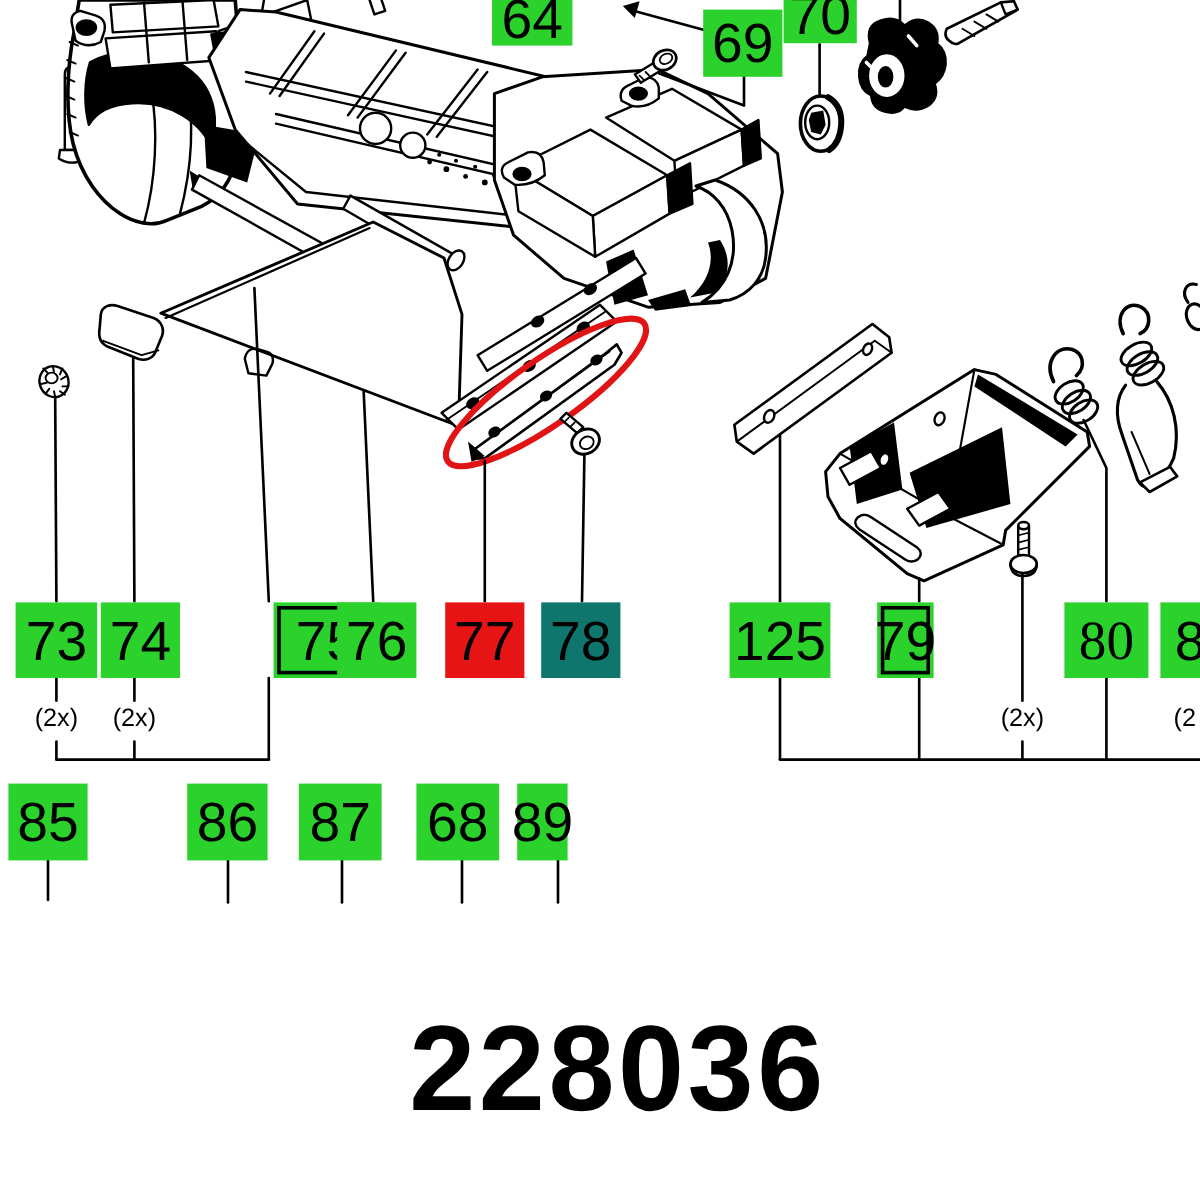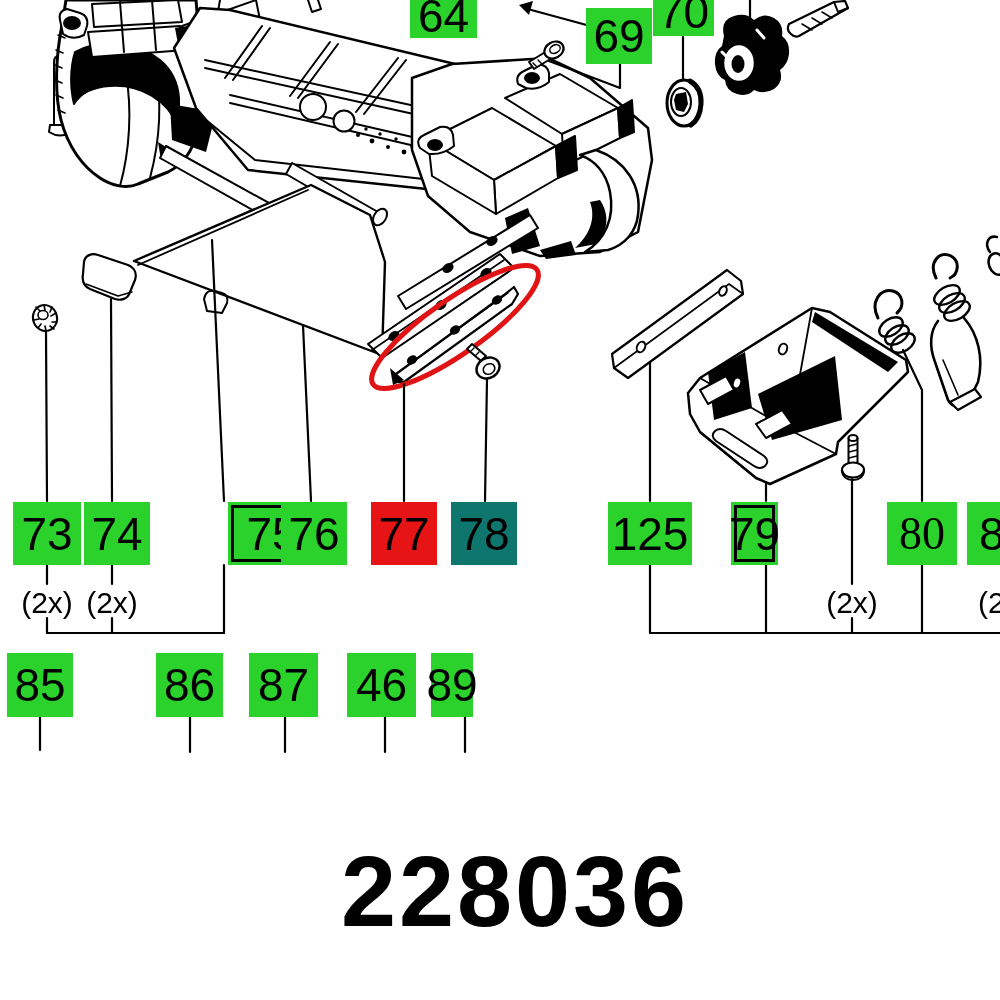--- a/index.html
+++ b/index.html
@@ -8,21 +8,21 @@
     overflow:hidden;font-family:"Liberation Sans",sans-serif;
   }
   #art{position:absolute;left:0;top:0;z-index:1;}
   .plabel{
     position:absolute;z-index:2;display:flex;align-items:center;justify-content:center;
     font-size:46px;color:#000;letter-spacing:0px;line-height:1;
   }
   .plabel .inner{position:absolute;inset:3px;border:3px solid #000;pointer-events:none;}
   .plabel.clip-right{justify-content:flex-start;padding-left:12px;box-sizing:border-box;}
   .qty{
-    position:absolute;z-index:2;font-size:30px;color:#000;line-height:1;
+    position:absolute;z-index:2;font-size:21px;color:#000;line-height:1;
     white-space:nowrap;
   }
   .qty.centered{transform:translateX(-50%);}
   #part-number{
     position:absolute;left:300px;top:834px;width:430px;z-index:2;
     text-align:center;font-size:101px;font-weight:bold;letter-spacing:3px;color:#000;
     transform:scaleX(0.98);
   }
 </style>
 </head>
@@ -277,21 +277,21 @@
     <div class="plabel" style="left: 281px; top: 502px; width: 66px; height: 63px; background: rgb(43, 210, 43);">76</div>
     <div class="plabel" style="left: 371px; top: 502px; width: 66px; height: 63px; background: rgb(230, 20, 20);">77</div>
     <div class="plabel" style="left: 451px; top: 502px; width: 66px; height: 63px; background: #0f766e; text-align: right;">78</div>
     <div class="plabel" style="left: 608px; top: 502px; width: 84px; height: 63px; background: rgb(43, 210, 43);">125</div>
     <div class="plabel" style="left: 731px; top: 502px; width: 47px; height: 63px; background: rgb(43, 210, 43);">79<span class="inner"></span></div>
     <div class="plabel" style="left: 887px; top: 502px; width: 70px; height: 63px; background: rgb(43, 210, 43); font-family: Liberation Serif, serif;">80</div>
     <div class="plabel clip-right" style="left: 967px; top: 502px; width: 60px; height: 63px; background: rgb(43, 210, 43);">8</div>
     <div class="plabel" style="left: 7px; top: 653px; width: 66px; height: 64px; background: rgb(43, 210, 43); text-align: center;">85</div>
     <div class="plabel" style="left: 156px; top: 653px; width: 67px; height: 64px; background: rgb(43, 210, 43);">86</div>
     <div class="plabel" style="left: 249px; top: 653px; width: 69px; height: 64px; background: rgb(43, 210, 43);">87</div>
-    <div class="plabel" style="left: 347px; top: 653px; width: 69px; height: 64px; background: rgb(43, 210, 43);">46</div>
+    <div class="plabel" style="left: 347px; top: 653px; width: 69px; height: 64px; background: rgb(43, 210, 43);">68</div>
     <div class="plabel" style="left: 431px; top: 653px; width: 42px; height: 64px; background: rgb(43, 210, 43);">89</div>
     <div class="qty centered" style="left: 47px; top: 588px;">(2x)</div>
     <div class="qty centered" style="left: 112px; top: 588px;">(2x)</div>
     <div class="qty centered" style="left: 852px; top: 588px;">(2x)</div>
     <div class="qty" style="left: 978px; top: 588px;">(2</div>
   </div>
 
 <div id="part-number">228036</div>
 
 </body></html>

